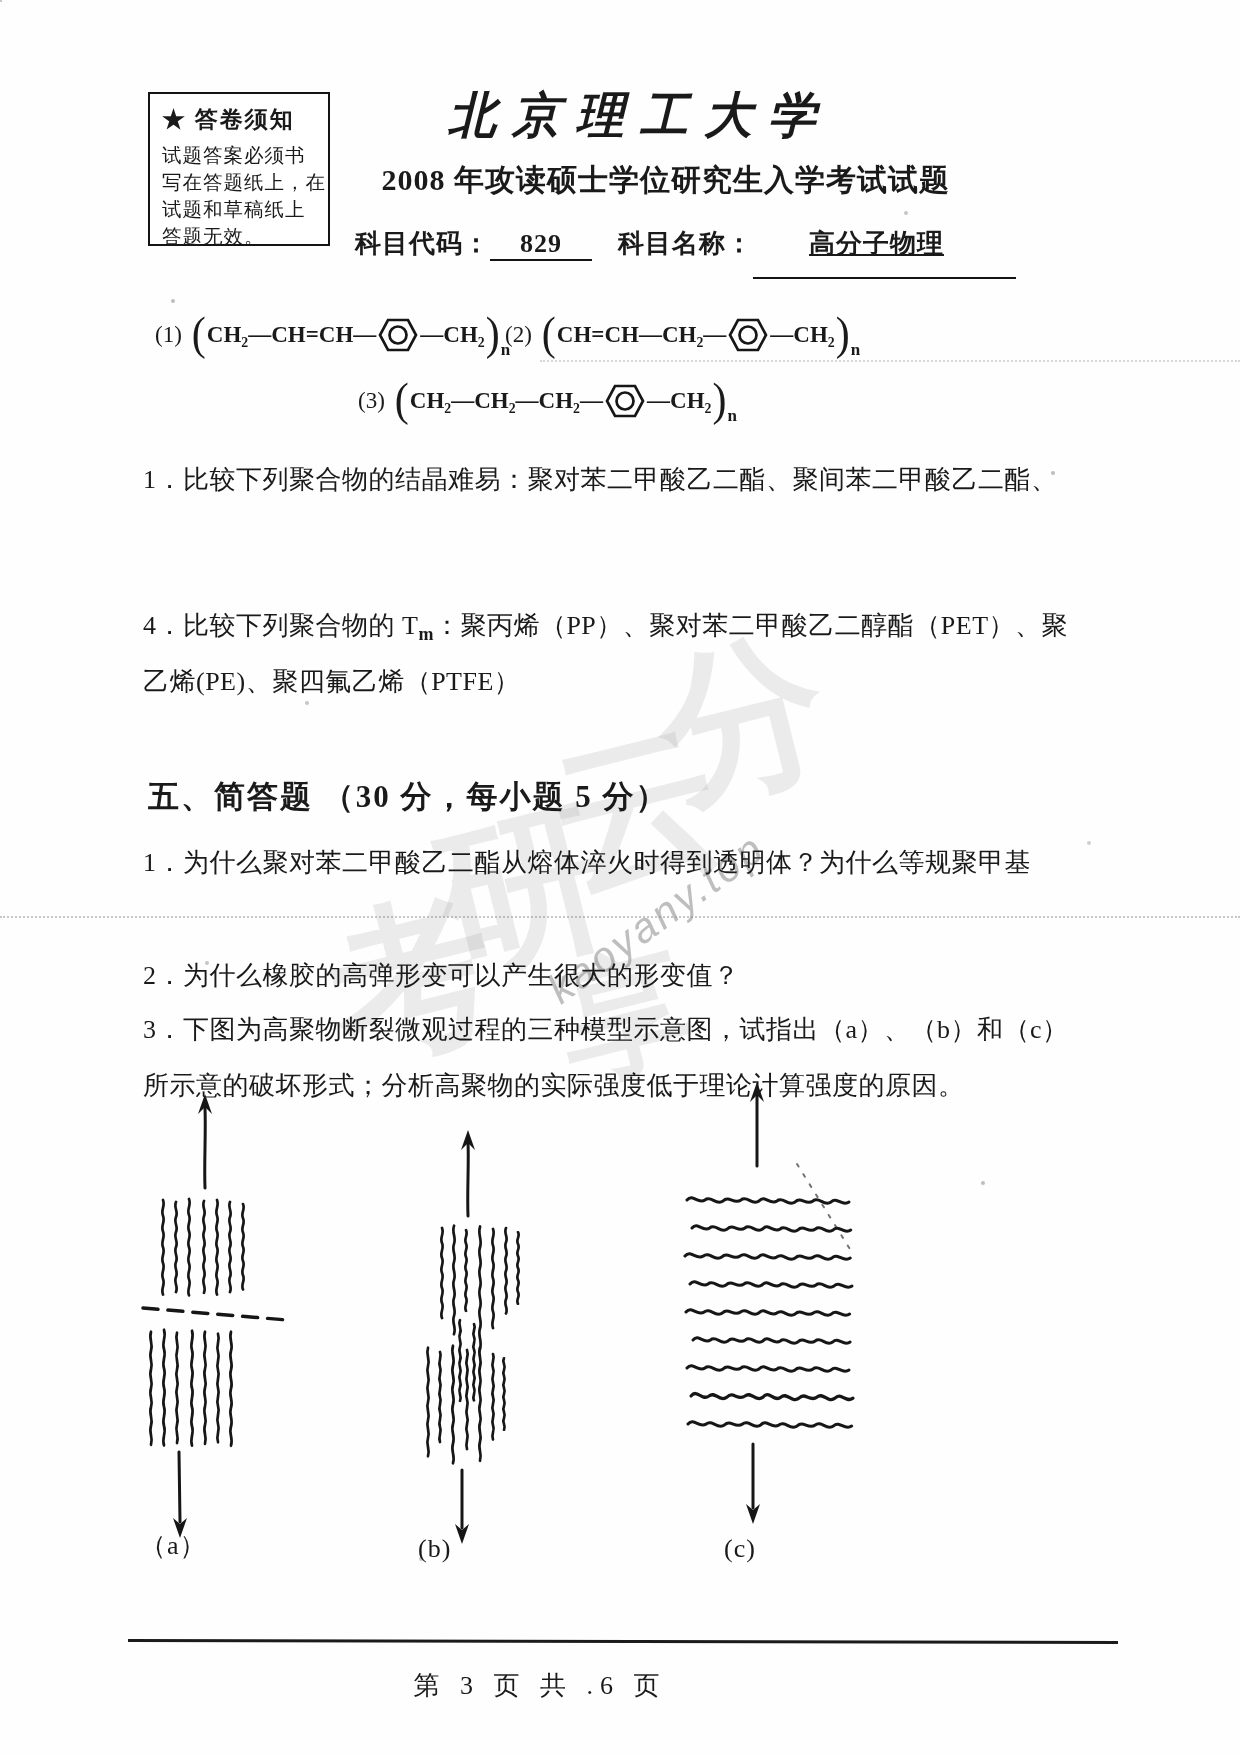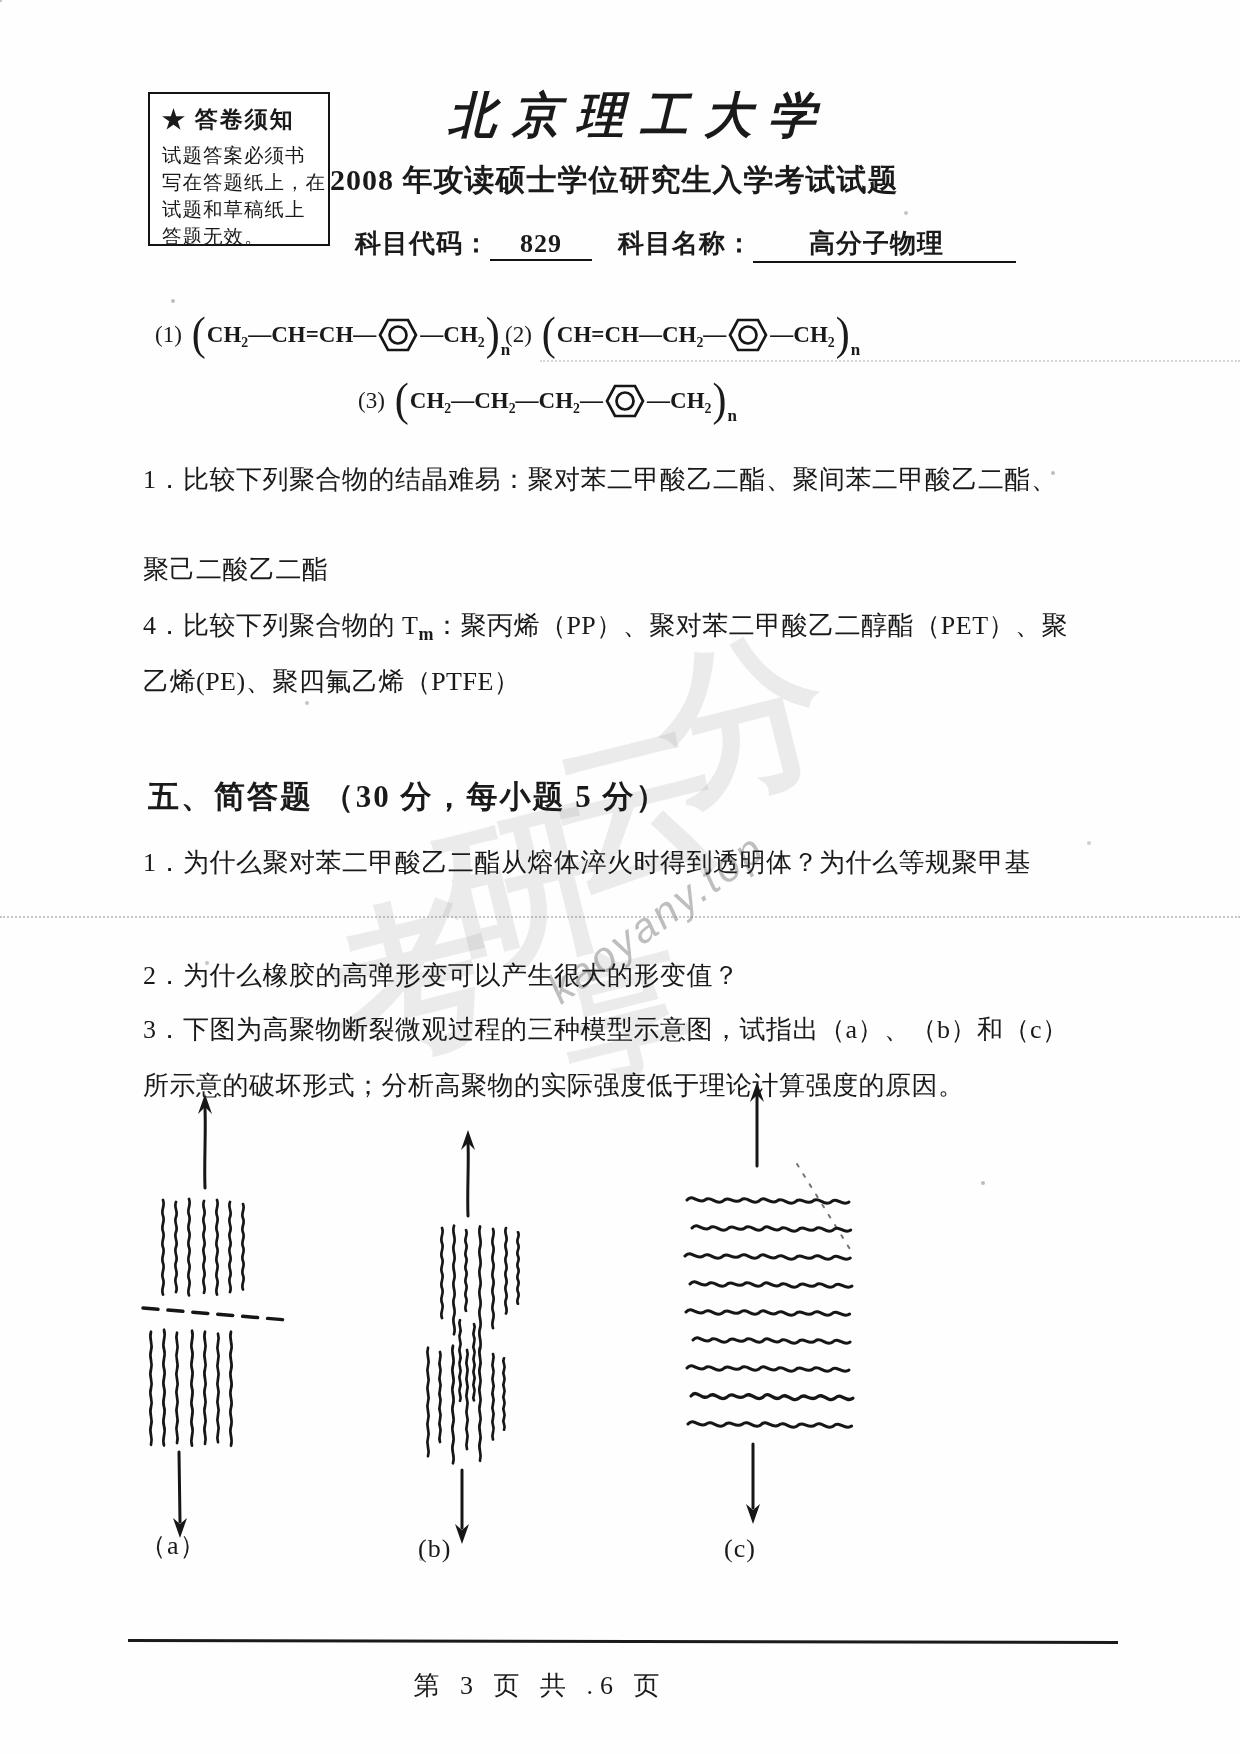--- a/index.html
+++ b/index.html
@@ -16,25 +16,25 @@
 
   
   .notice{left:148px;top:92px;width:182px;height:154px;border:2.5px solid #141414;
           padding:10px 10px 18px 12px;box-sizing:border-box;background:#fff;}
   .notice-title{font-size:23px;font-weight:700;letter-spacing:2px;margin-bottom:7px;white-space:nowrap;}
   .notice-line{font-size:19.5px;line-height:27px;letter-spacing:1px;white-space:nowrap;}
 
   
   .uni-title{left:350px;top:84px;width:580px;text-align:center;font-size:48px;font-weight:700;
              font-style:italic;letter-spacing:16px;transform:scaleY(1.02);}
-  .exam-title{left:330px;top:160px;width:620px;text-align:left;font-size:30px;font-weight:700;letter-spacing:1px;}
+  .exam-title{left:330px;top:160px;width:620px;text-align:right;font-size:30px;font-weight:700;letter-spacing:1px;}
   .subject-row{left:355px;top:226px;font-size:26px;font-weight:700;letter-spacing:1px;white-space:nowrap;}
   .u{border-bottom:2.5px solid #141414;display:inline-block;text-align:center;}
   .u.code{padding:0 30px;margin-right:26px;}
-  .u.name{padding:0 72px 0 56px;}
+  .u.name{padding:0 72px 16px 56px;text-decoration:underline;}
 
   
   .formula{display:flex;align-items:center;font-size:23px;font-weight:600;white-space:nowrap;}
   .flabel{margin-right:9px;font-weight:400;}
   .paren{font-size:42px;font-weight:400;transform:scaleY(1.1);line-height:0.9;padding:0 1px;}
   .fsub{font-size:17px;font-weight:700;align-self:flex-end;transform:translateY(6px);}
   .ring{margin:0 1px;}
 
   
   .bline{left:143px;width:880px;font-size:26px;letter-spacing:0.5px;white-space:nowrap;}
@@ -119,21 +119,20 @@
     <svg class="ring" width="42" height="36" viewBox="0 0 42 36">
         <polygon class="stroke" points="11,3 31,3 39,18 31,33 11,33 3,18"></polygon>
         <circle class="stroke" cx="21" cy="18" r="8.5"></circle>
       </svg>
     <span>—CH₂</span>
     <span class="paren">)</span>
     <span class="fsub">n</span>
   </div>
 
   <div class="bline abs" style="top:462px;">1．比较下列聚合物的结晶难易：聚对苯二甲酸乙二酯、聚间苯二甲酸乙二酯、</div>
-  <div class="bline abs" style="top:552px;">聚己二酸乙二酯</div>
   <div class="bline abs" style="top:608px;">
     <span>4．比较下列聚合物的 T</span><sub class="tm">m</sub><span>：聚丙烯（PP）、聚对苯二甲酸乙二醇酯（PET）、聚</span>
   </div>
   <div class="bline abs" style="top:664px;">乙烯(PE)、聚四氟乙烯（PTFE）</div>
 
   <div class="sec-title abs" style="top:776px;">五、简答题 （30 分，每小题 5 分）</div>
   <div class="bline abs" style="top:845px;">1．为什么聚对苯二甲酸乙二酯从熔体淬火时得到透明体？为什么等规聚甲基</div>
   <div class="bline abs" style="top:958px;">2．为什么橡胶的高弹形变可以产生很大的形变值？</div>
   <div class="bline abs" style="top:1012px;">3．下图为高聚物断裂微观过程的三种模型示意图，试指出（a）、（b）和（c）</div>
   <div class="bline abs" style="top:1068px;">所示意的破坏形式；分析高聚物的实际强度低于理论计算强度的原因。</div>

